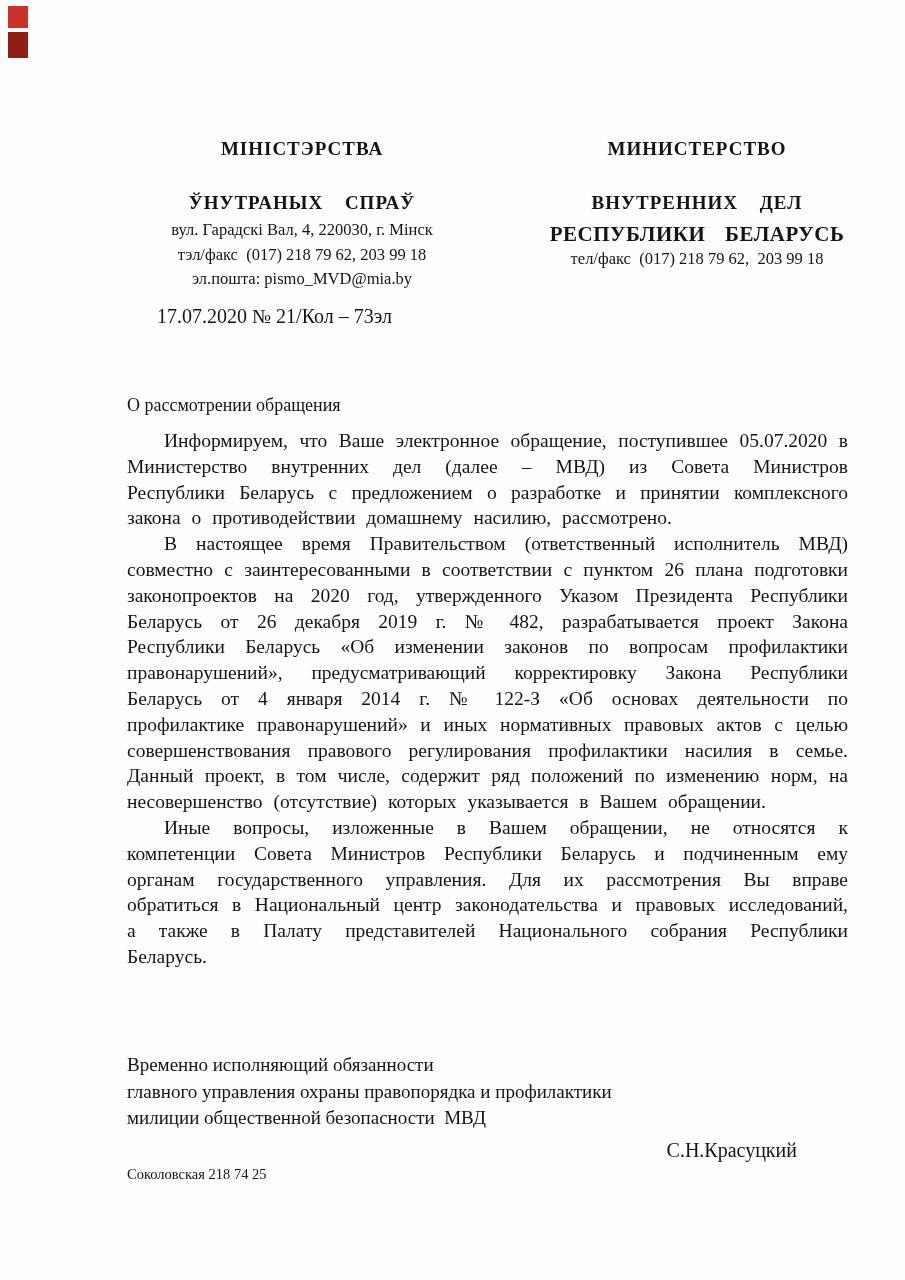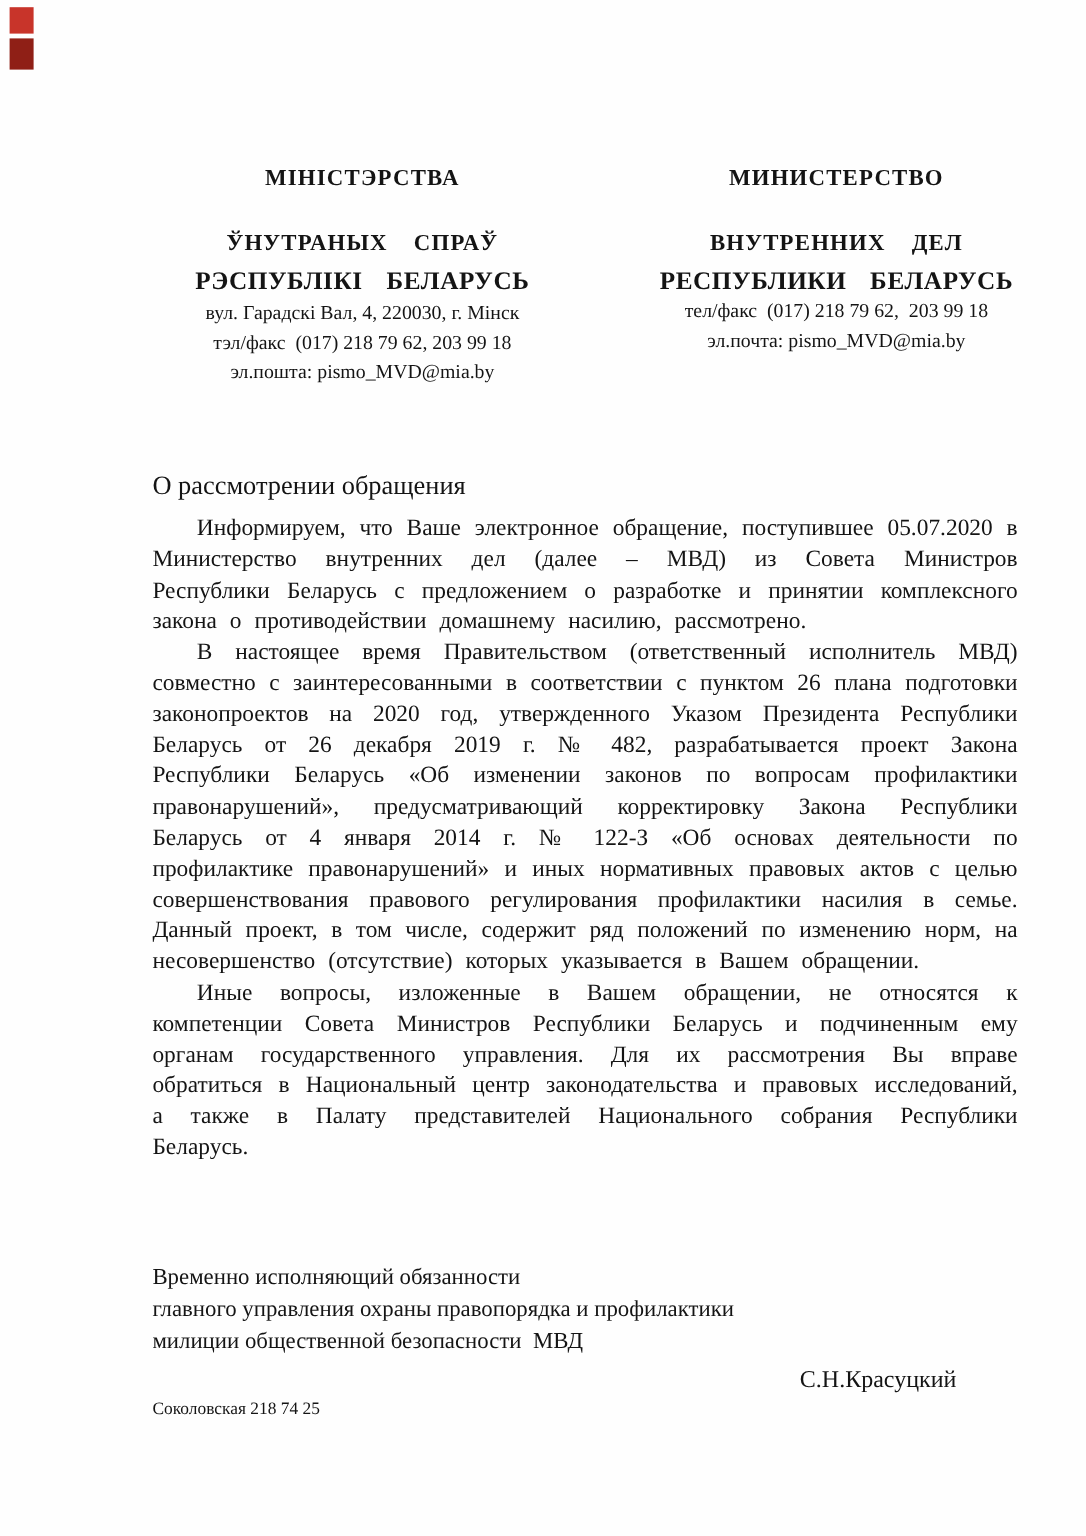--- a/index.html
+++ b/index.html
@@ -67,21 +67,21 @@
     left: 157px;
     font-size: 20px;
     line-height: 26px;
   }
 
   
   .subject-line {
     position: absolute;
     top: 392px;
     left: 127px;
-    font-size: 22px;
+    font-size: 18px;
     line-height: 26px;
   }
 
   
   .letter-body {
     position: absolute;
     top: 428px;
     left: 127px;
     width: 721px;
     font-size: 19.5px;
@@ -128,34 +128,33 @@
 
 <div class="page">
 
   <div class="mark mark-top"></div>
   <div class="mark mark-bottom"></div>
 
   <header class="letterhead">
     <div class="lh-col">
       <div class="lh-l1">МІНІСТЭРСТВА</div>
       <div class="lh-l2">ЎНУТРАНЫХ СПРАЎ</div>
-      <div class="lh-l3">РЭСПУБЛІКІ БЕЛАРУСЬ</div>
       <div class="lh-meta lh-meta-first">вул. Гарадскі Вал, 4, 220030, г. Мінск</div>
       <div class="lh-meta">тэл/факс  (017) 218 79 62, 203 99 18</div>
       <div class="lh-meta">эл.пошта: pismo_MVD@mia.by</div>
     </div>
     <div class="lh-col">
       <div class="lh-l1">МИНИСТЕРСТВО</div>
       <div class="lh-l2">ВНУТРЕННИХ ДЕЛ</div>
       <div class="lh-l3">РЕСПУБЛИКИ БЕЛАРУСЬ</div>
       <div class="lh-meta">тел/факс  (017) 218 79 62,  203 99 18</div>
-      <div class="lh-meta">эл.почта: pismo_MVD@mia.by</div>
     </div>
   </header>
 
+  <div class="ref-line">17.07.2020 № 21/Кол – 73эл</div>
 
   <div class="subject-line">О рассмотрении обращения</div>
 
   <main class="letter-body">
     <p>Информируем, что Ваше электронное обращение, поступившее 05.07.2020 в Министерство внутренних дел (далее – МВД) из Совета Министров Республики Беларусь с предложением о разработке и принятии комплексного закона о противодействии домашнему насилию, рассмотрено.</p>
     <p>В настоящее время Правительством (ответственный исполнитель МВД) совместно с заинтересованными в соответствии с пунктом 26 плана подготовки законопроектов на 2020 год, утвержденного Указом Президента Республики Беларусь от 26 декабря 2019 г. № 482, разрабатывается проект Закона Республики Беларусь «Об изменении законов по вопросам профилактики правонарушений», предусматривающий корректировку Закона Республики Беларусь от 4 января 2014 г. № 122-З «Об основах деятельности по профилактике правонарушений» и иных нормативных правовых актов с целью совершенствования правового регулирования профилактики насилия в семье. Данный проект, в том числе, содержит ряд положений по изменению норм, на несовершенство (отсутствие) которых указывается в Вашем обращении.</p>
     <p>Иные вопросы, изложенные в Вашем обращении, не относятся к компетенции Совета Министров Республики Беларусь и подчиненным ему органам государственного управления. Для их рассмотрения Вы вправе обратиться в Национальный центр законодательства и правовых исследований, а также в Палату представителей Национального собрания Республики Беларусь.</p>
   </main>
 
   <div class="signature-block">

